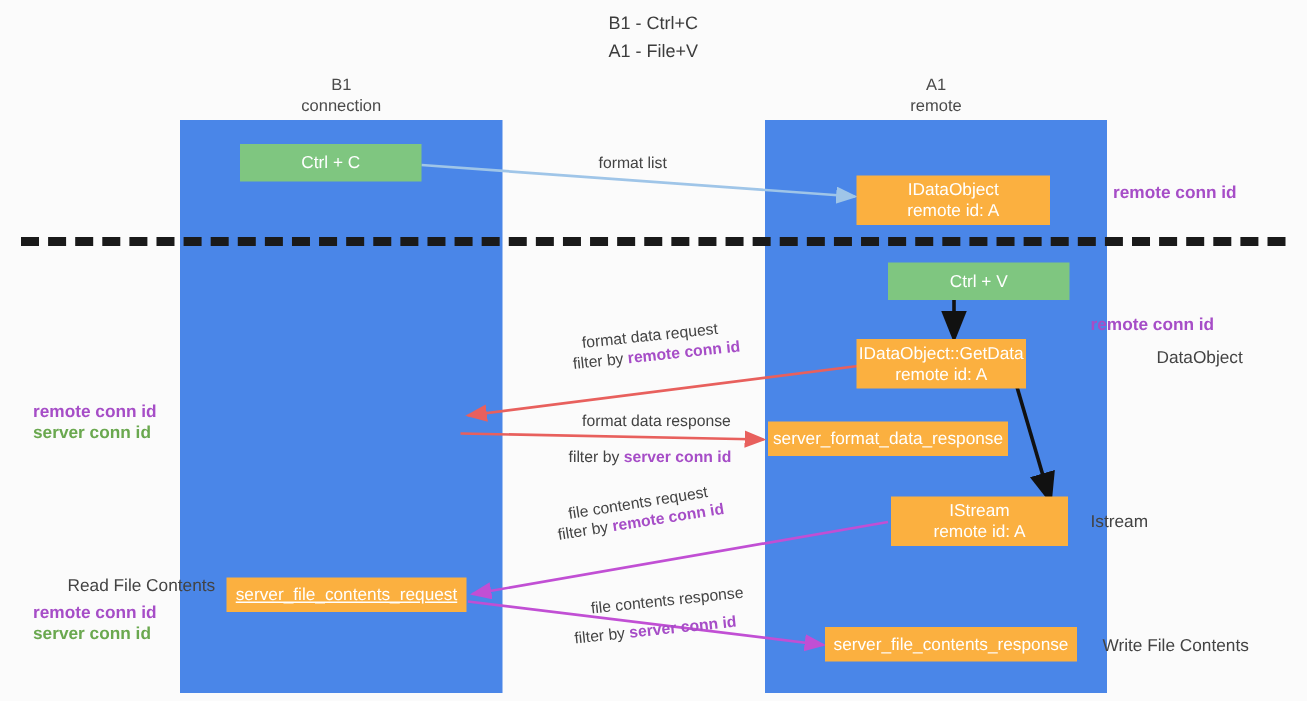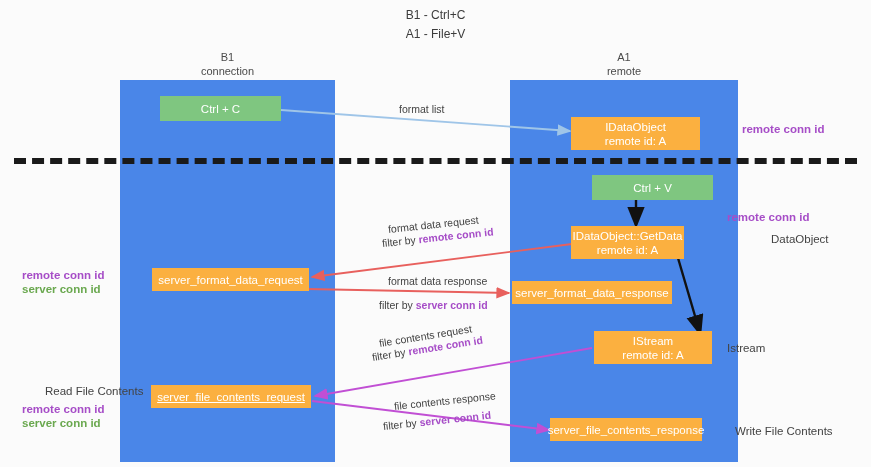--- a/index.html
+++ b/index.html
@@ -120,38 +120,35 @@
 
   <div class="box green" style="left:576px;top:175px;width:121px;height:25px;margin-left:16px;">
     <div>Ctrl + V</div>
   </div>
 
   <div class="box orange" style="left:571px;top:226px;width:113px;height:33px;">
     <div>IDataObject::GetData</div>
     <div class="l2">remote id: A</div>
   </div>
 
-  <div class="box orange" style="left:152px;top:268px;width:157px;height:23px;">
-    <div>server_format_data_request</div>
-  </div>
 
   <div class="box orange" style="left:512px;top:281px;width:160px;height:23px;">
     <div>server_format_data_response</div>
   </div>
 
   <div class="box orange" style="left:594px;top:331px;width:118px;height:33px;">
     <div>IStream</div>
     <div class="l2">remote id: A</div>
   </div>
 
   <div class="box orange" style="left:151px;top:385px;width:160px;height:23px;text-decoration:underline;">
     <div>server_file_contents_request</div>
   </div>
 
-  <div class="box orange" style="left:550px;top:418px;width:152px;height:23px;">
+  <div class="box orange" style="left:550px;top:418px;width:168px;height:23px;">
     <div>server_file_contents_response</div>
   </div>
 
   <div class="elab" style="left:399px;top:102px;text-align:center;">
     <span>format list</span>
   </div>
 
   <div class="elab rot" style="left:388px;top:222px;transform:rotate(-6deg);">
     <span>format data request</span>
   </div>

